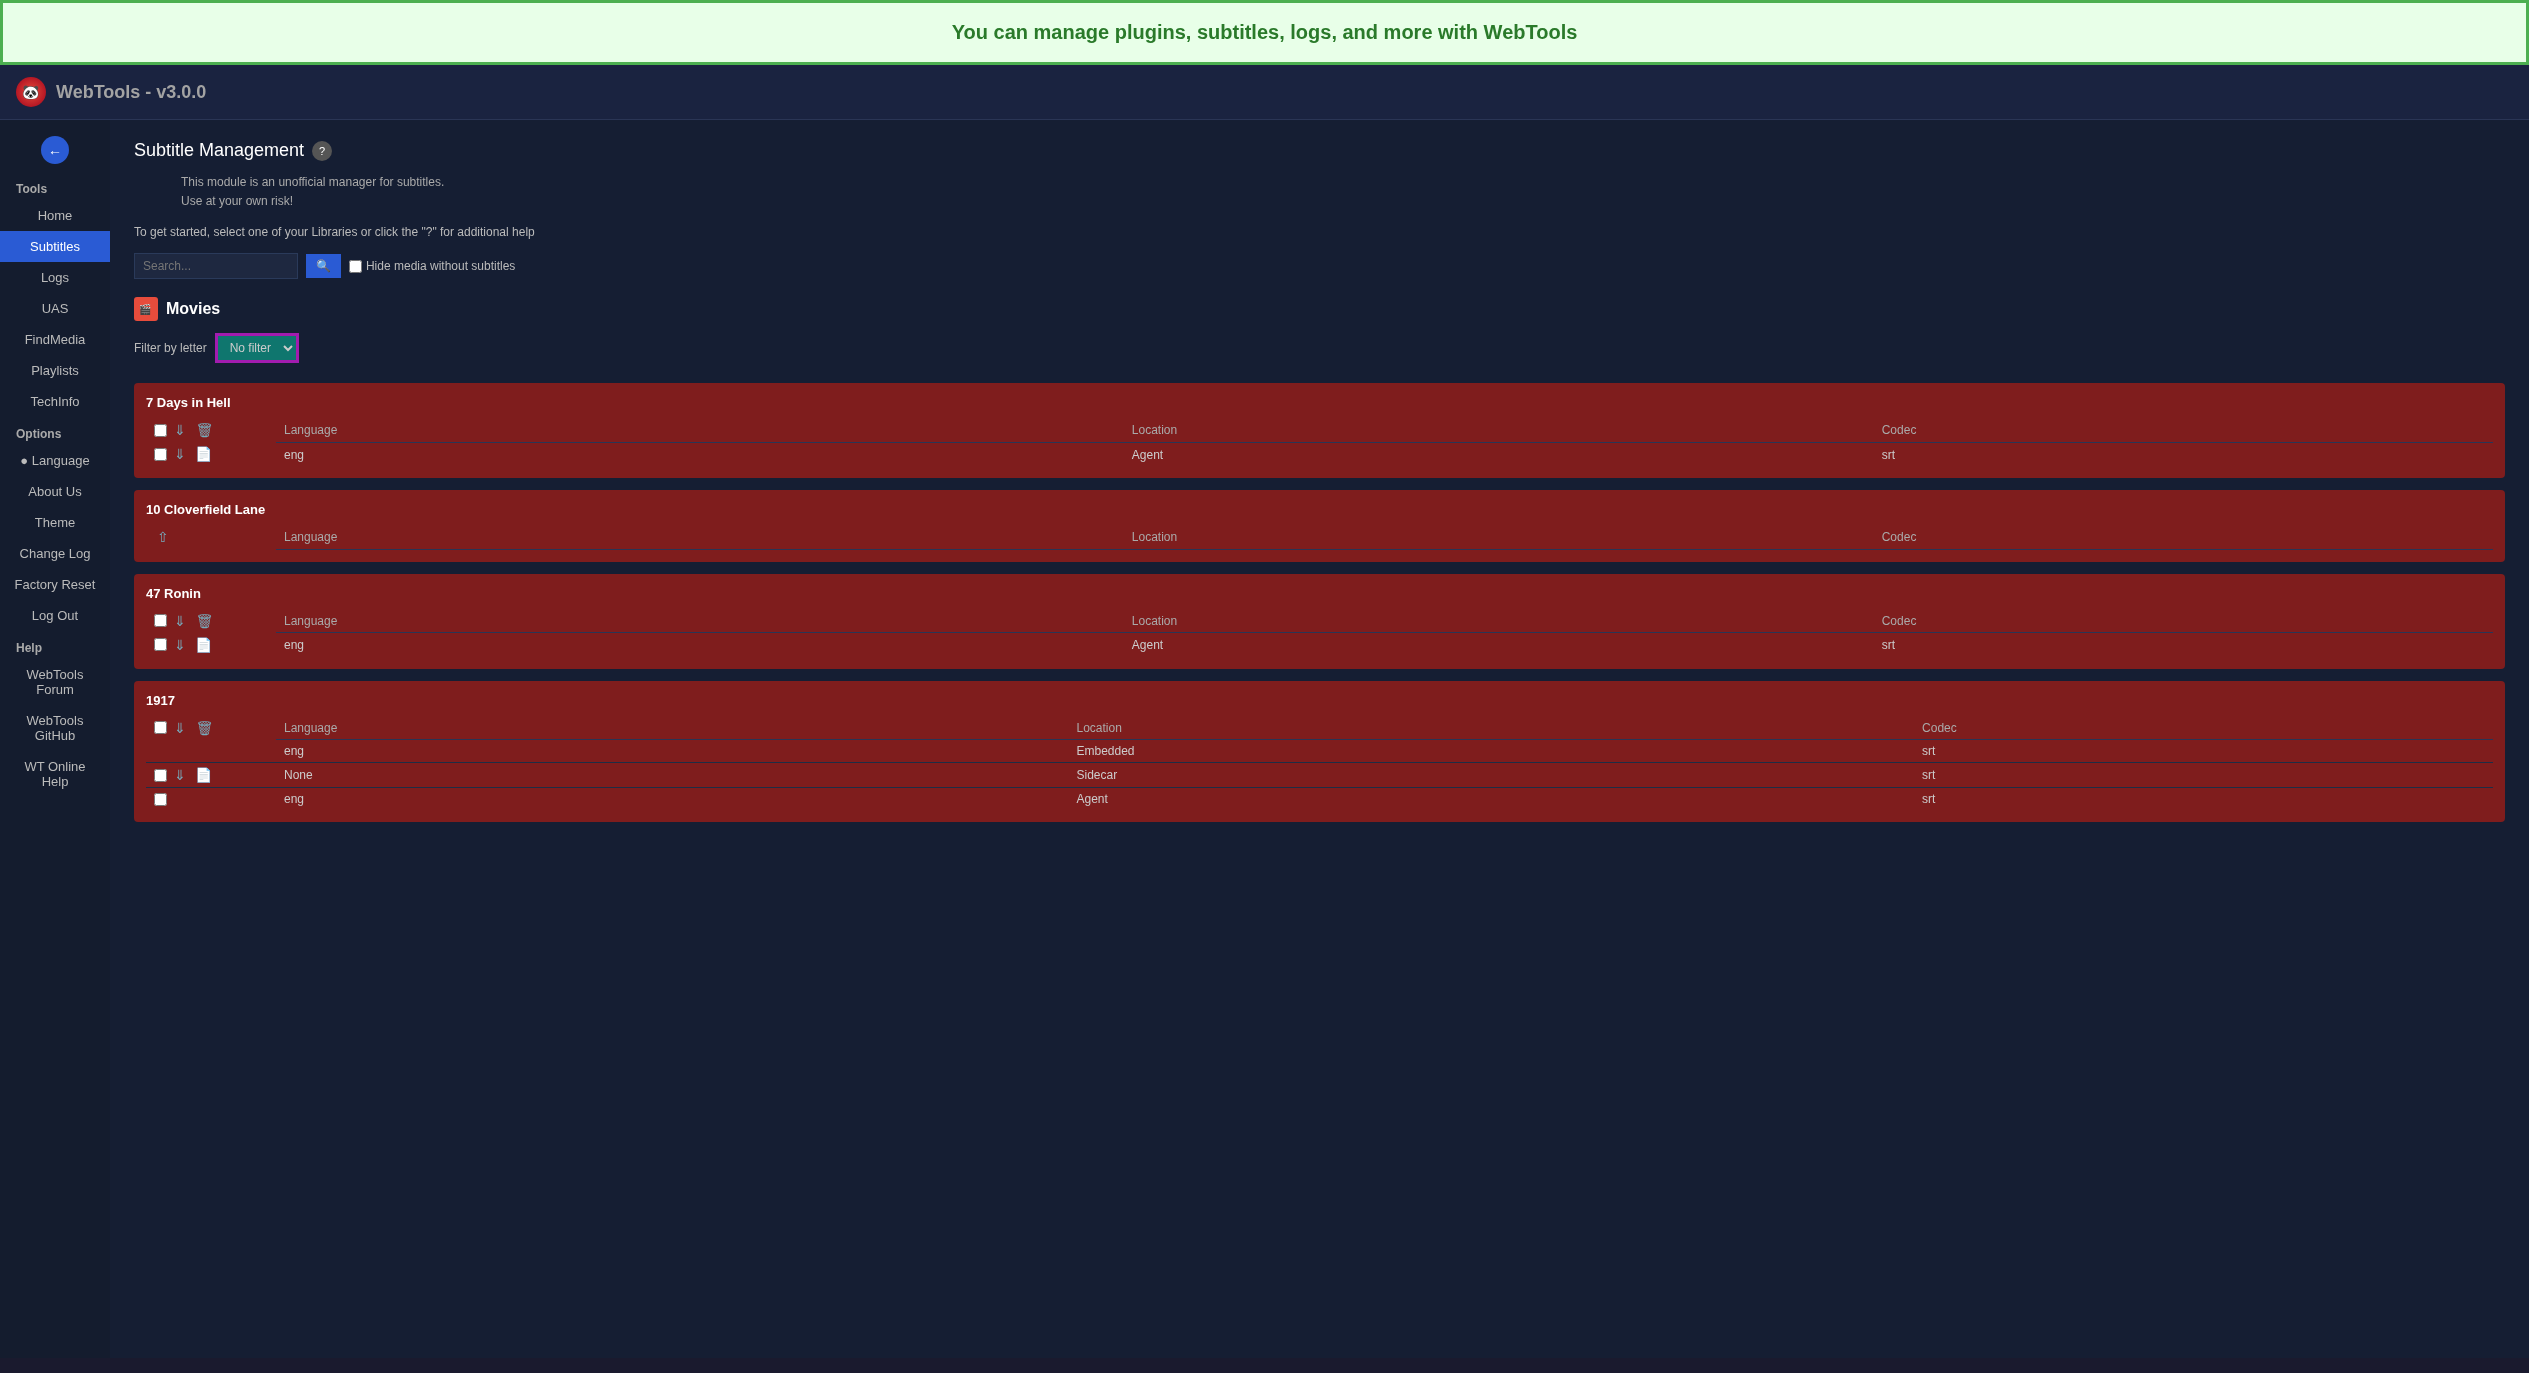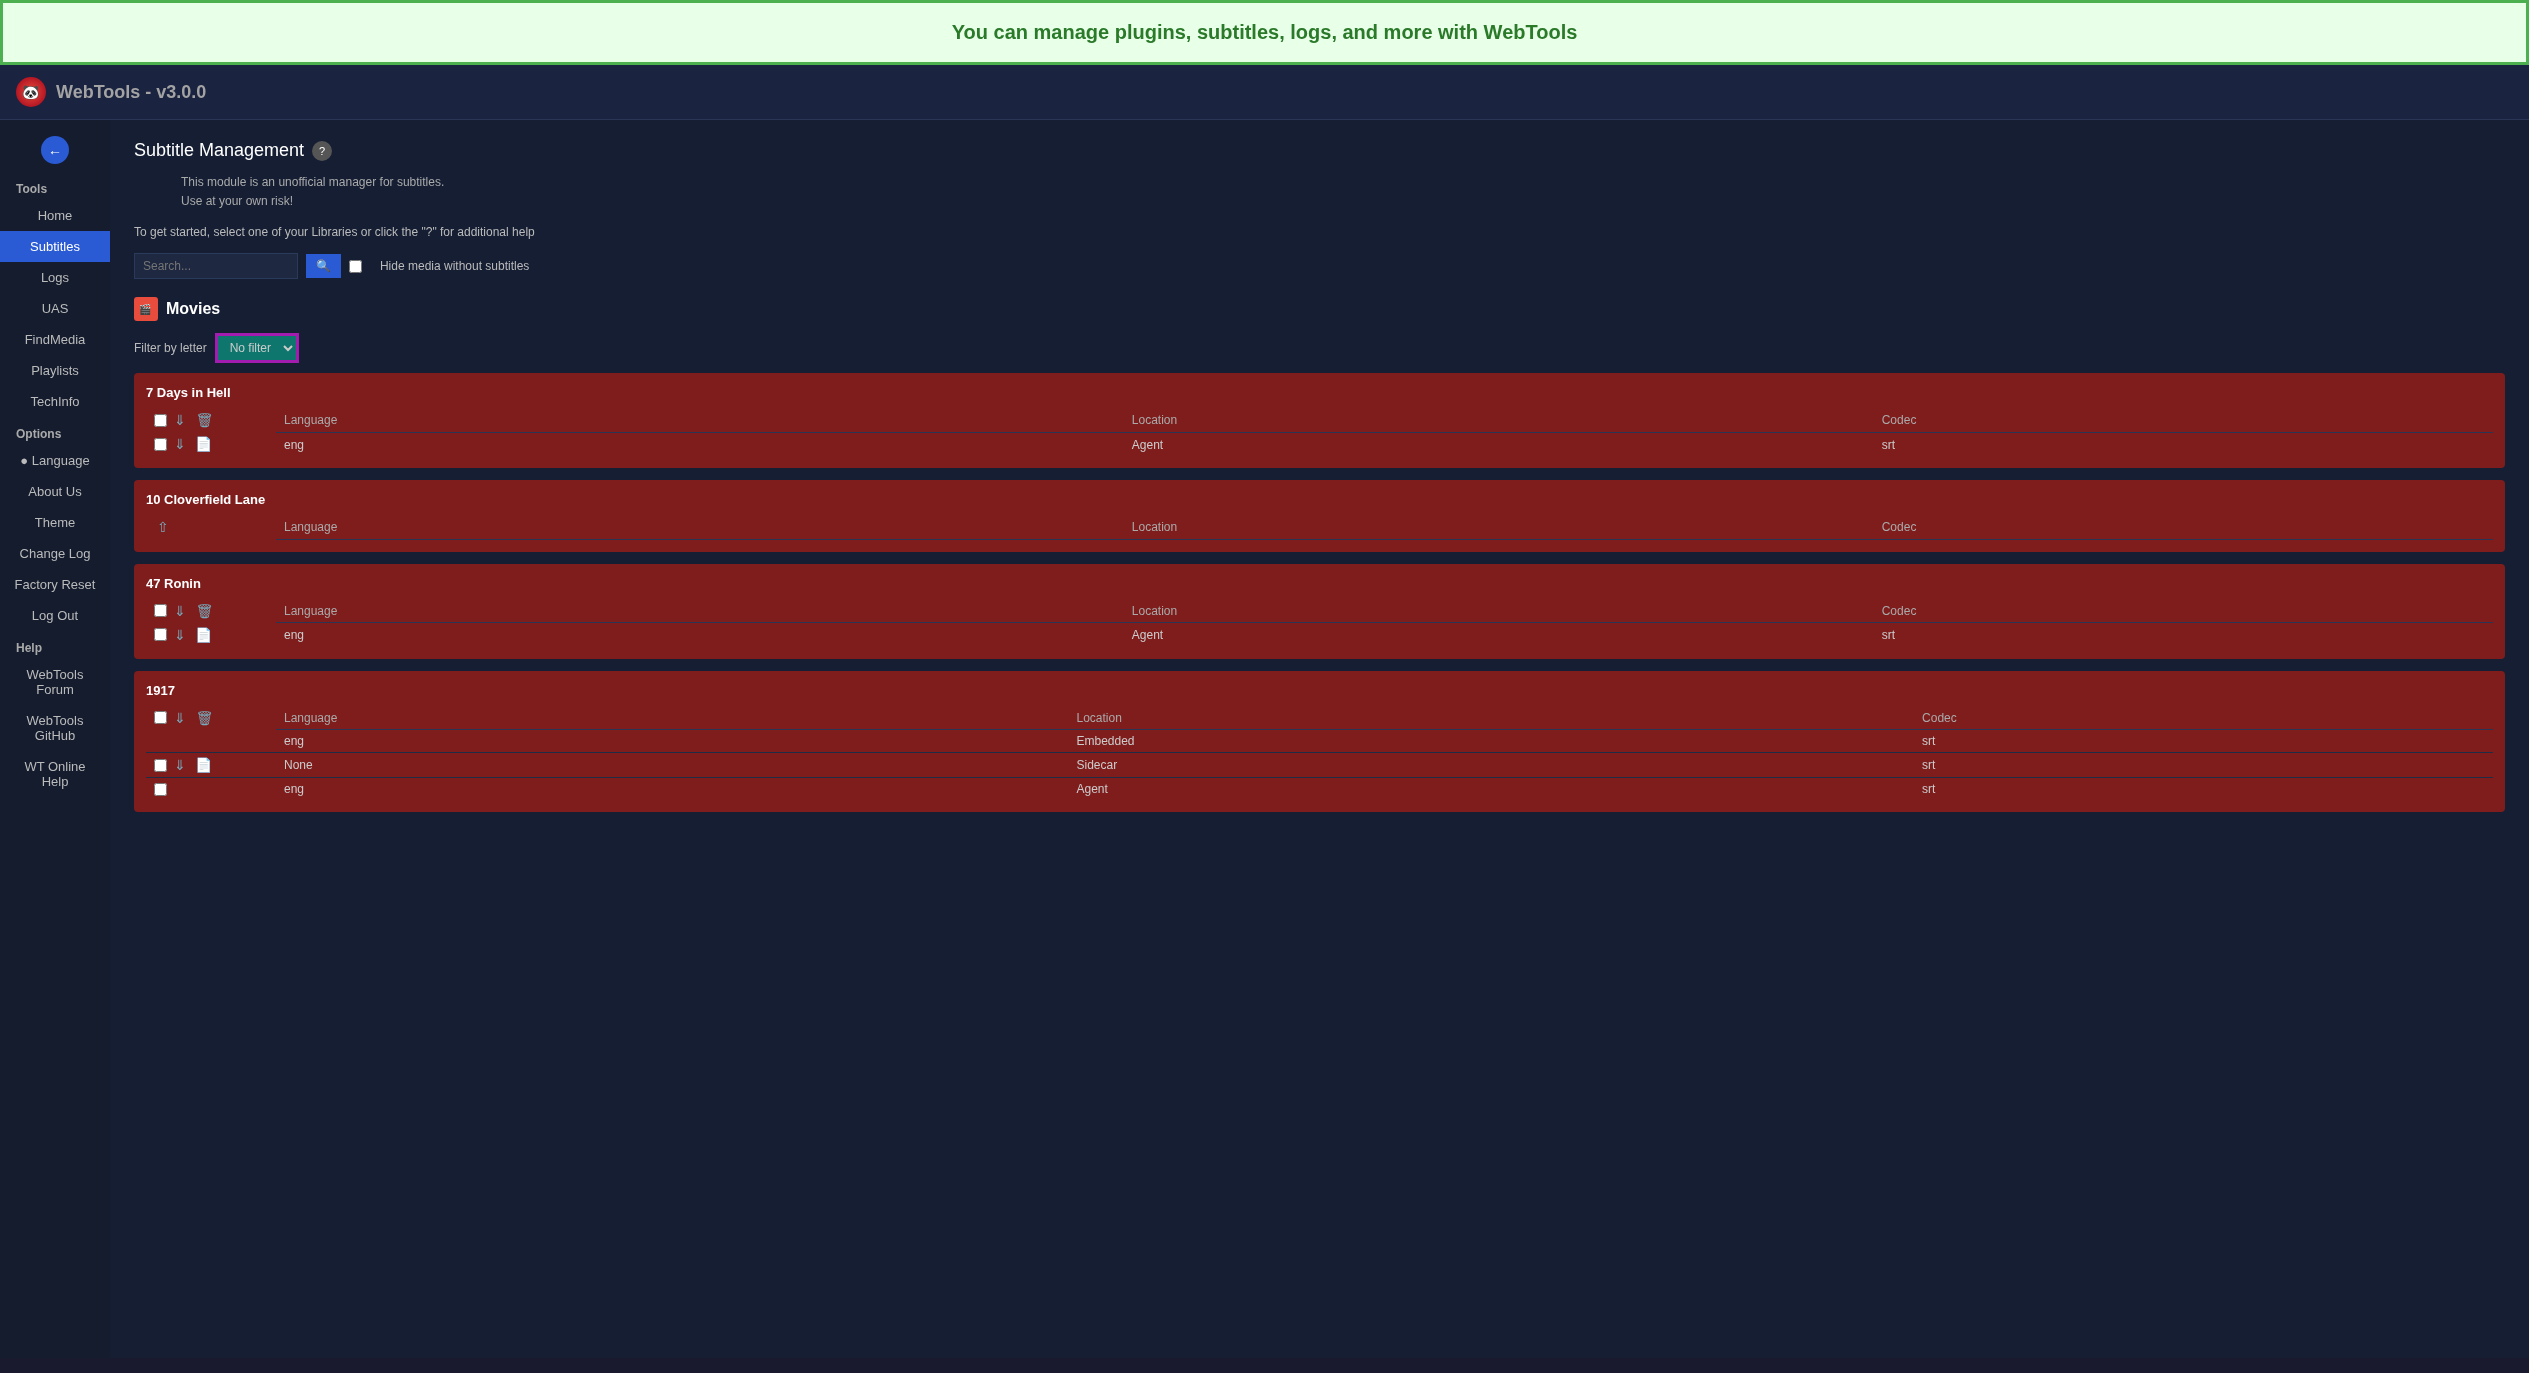--- a/index.html
+++ b/index.html
@@ -165,21 +165,21 @@
       background: #2a5bd4;
       border: none;
       color: white;
       padding: 5px 10px;
       cursor: pointer;
       font-size: 12px;
     }
     .checkbox-label {
       display: flex;
       align-items: center;
-      gap: 18px;
+      gap: 4px;
       color: #bbb;
       font-size: 12px;
       cursor: pointer;
     }
 
     
     .movies-section {
       margin-bottom: 10px;
     }
     .movies-header {
@@ -202,21 +202,21 @@
     .movies-title {
       font-size: 16px;
       font-weight: bold;
       color: #fff;
     }
 
     .filter-row {
       display: flex;
       align-items: center;
       gap: 8px;
-      margin-bottom: 10px;
+      margin-bottom: 20px;
       font-size: 12px;
       color: #bbb;
     }
     .filter-select {
       background: #0f766e;
       border: 3px solid #a21caf;
       color: #ccc;
       padding: 4px 8px;
       font-size: 12px;
     }

